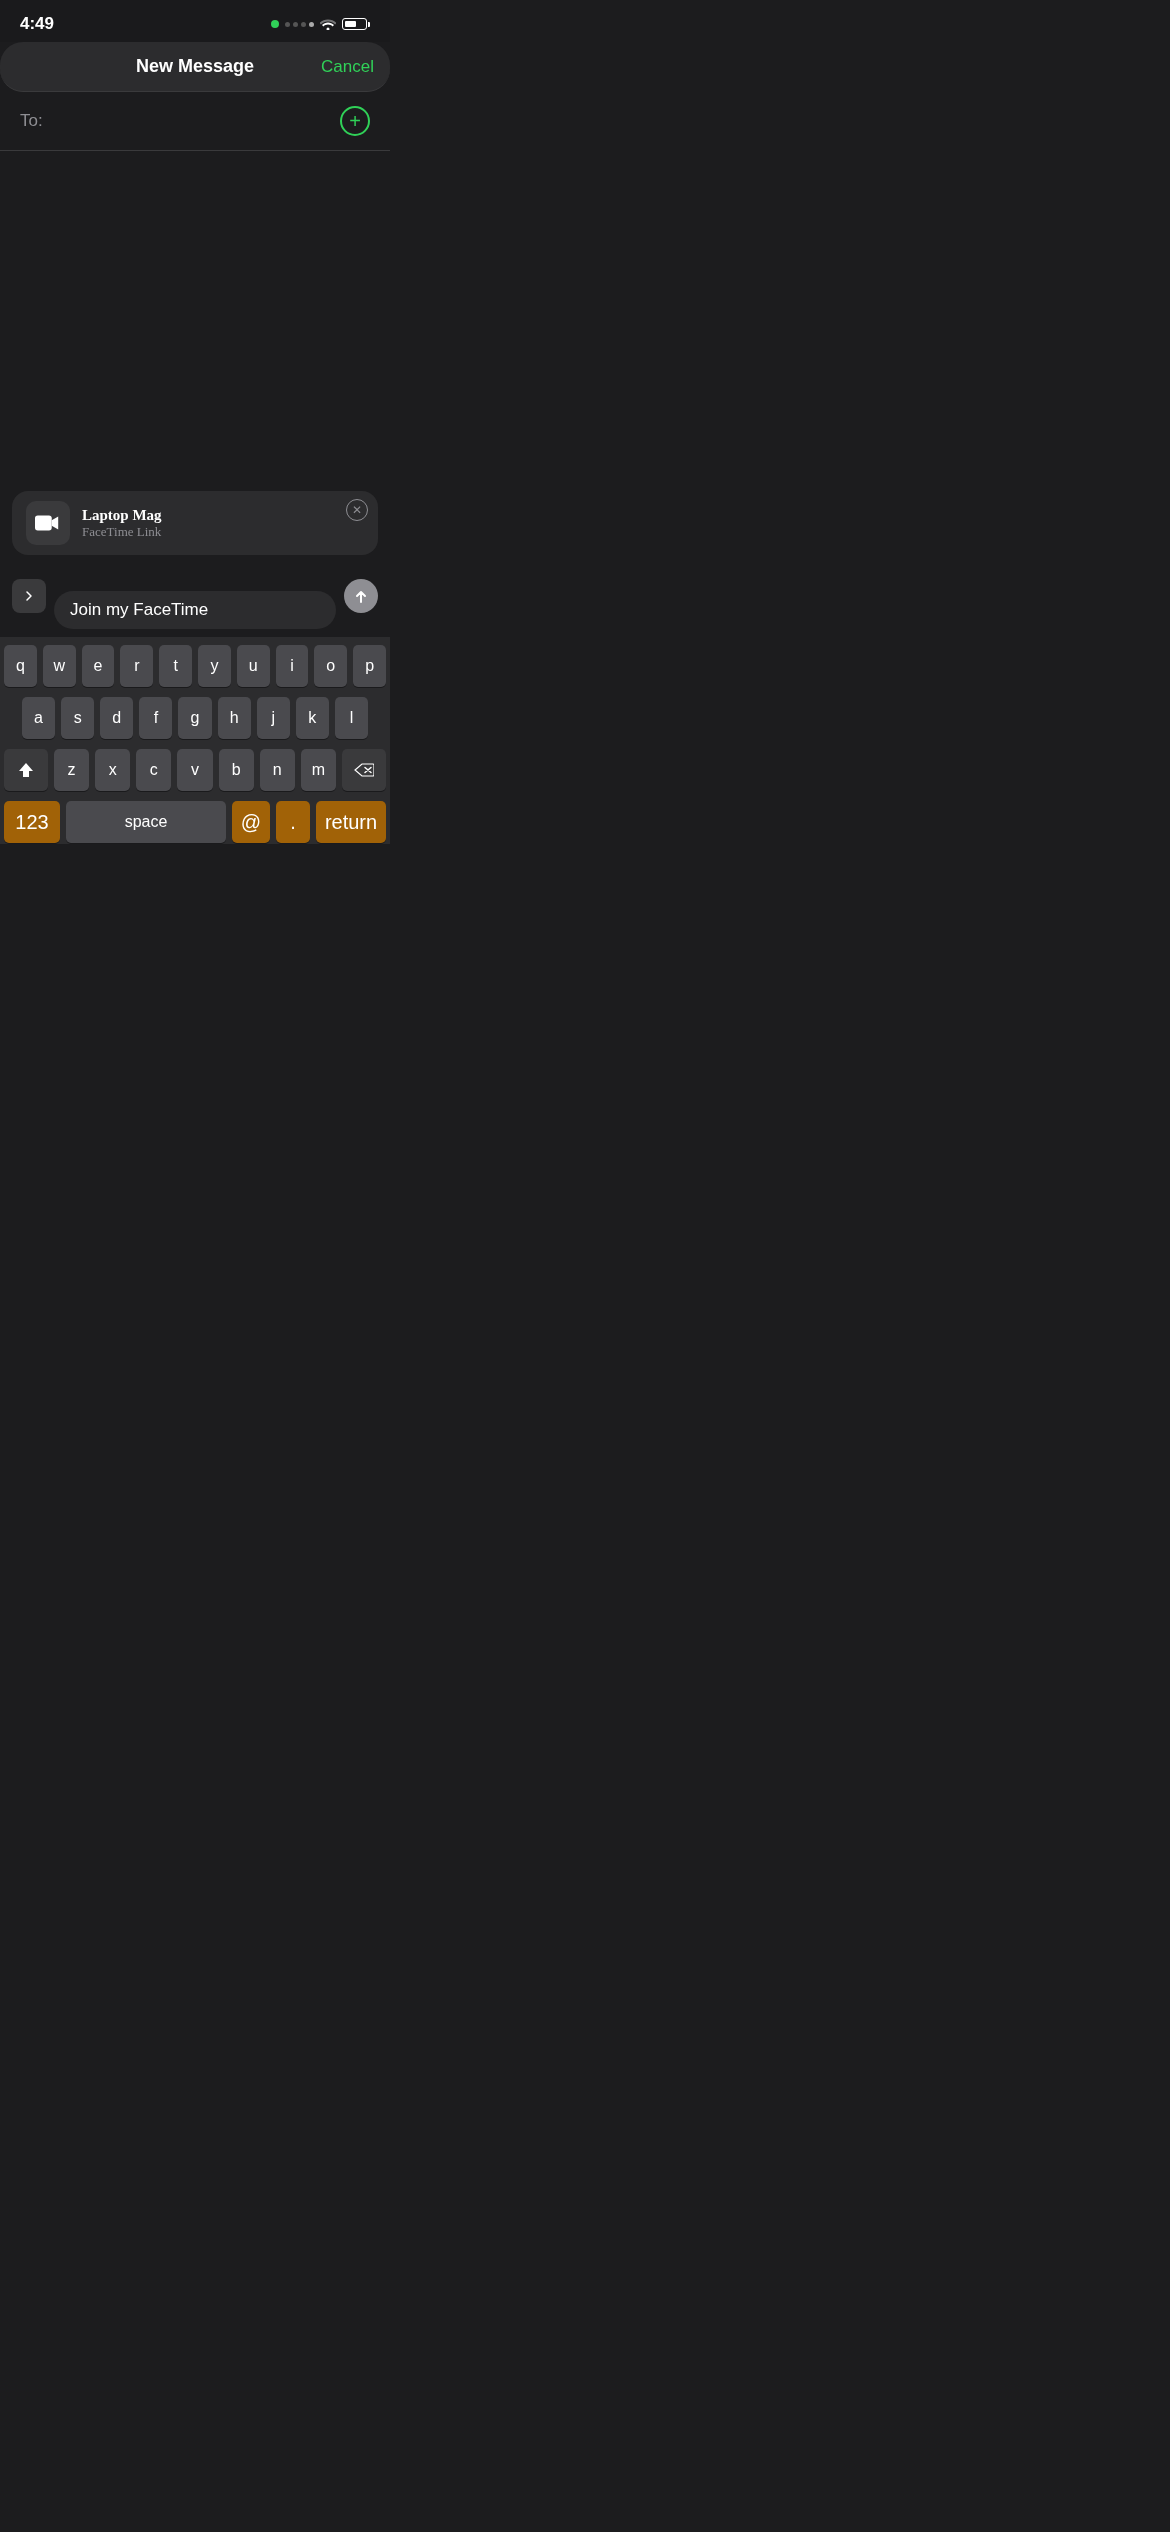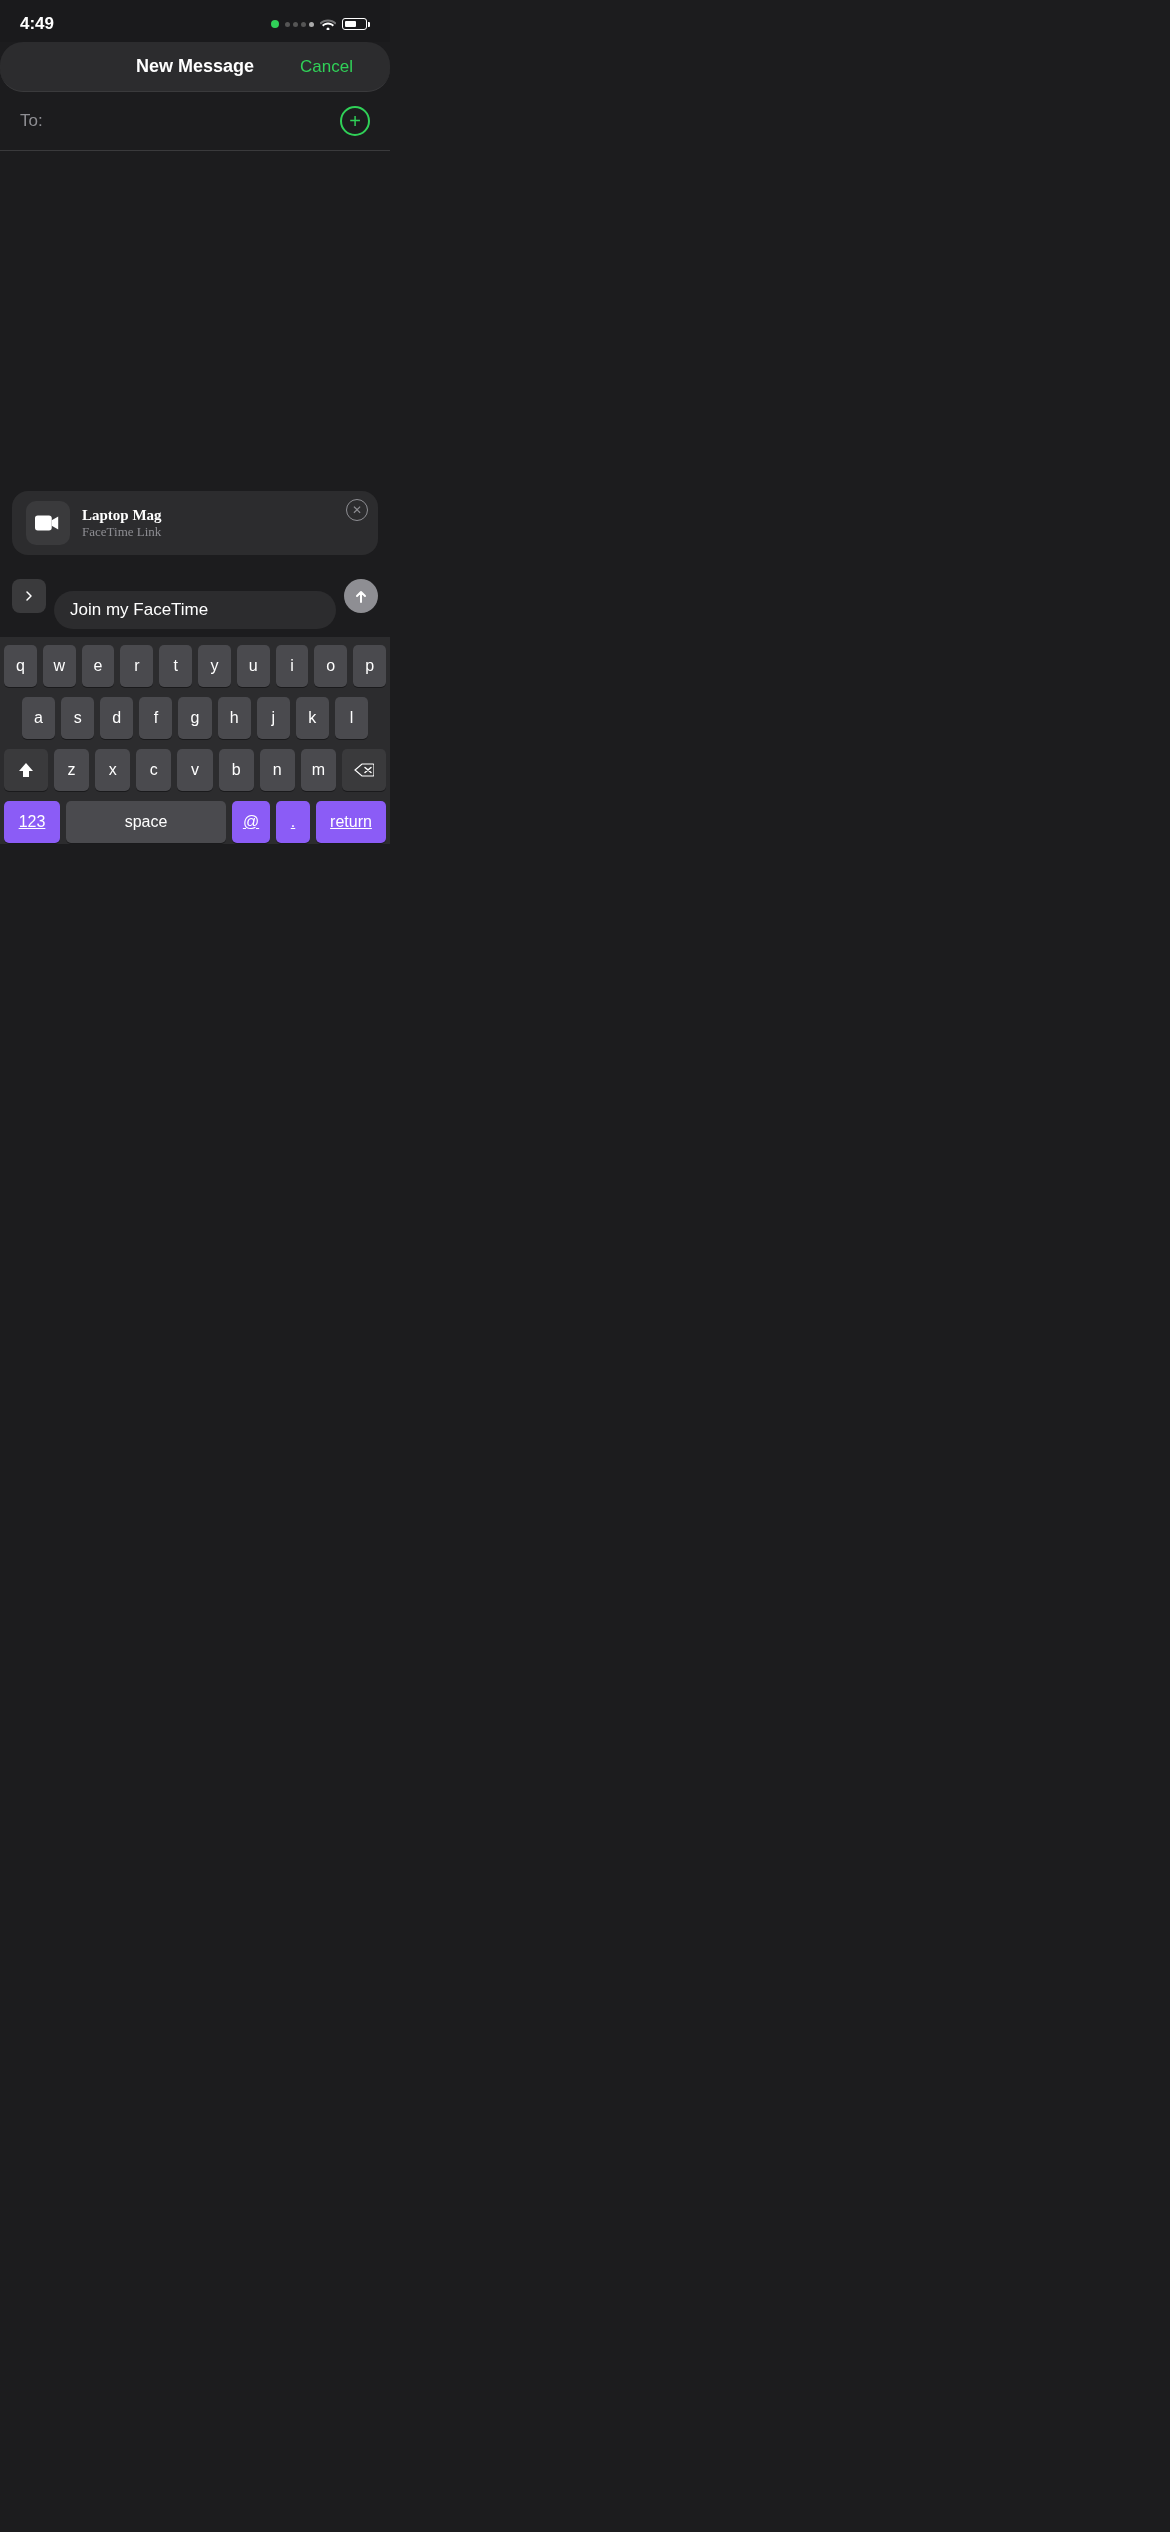--- a/index.html
+++ b/index.html
@@ -106,21 +106,21 @@
     }
 
     .nav-title {
       font-size: 18px;
       font-weight: 600;
       color: #fff;
     }
 
     .nav-cancel {
       position: absolute;
-      right: 37px;
+      right: 16px;
       font-size: 17px;
       color: #30d158;
       cursor: pointer;
     }
 
     
     .to-field {
       background: #1c1c1e;
       padding: 14px 20px;
       display: flex;
@@ -312,23 +312,22 @@
     }
 
     .key.space {
       flex: 3;
       max-width: 200px;
     }
 
     .key.func {
       flex: 1.4;
       max-width: none;
-      background: #8b5cf6;
-      font-size: 16px;
-      text-decoration: underline;
+      background: #a16207;
+      font-size: 20px;
     }
 
     .keyboard-bottom {
       display: flex;
       justify-content: space-between;
       align-items: center;
       padding: 4px 8px 4px 8px;
       background: #1c1c1e;
     }
 

